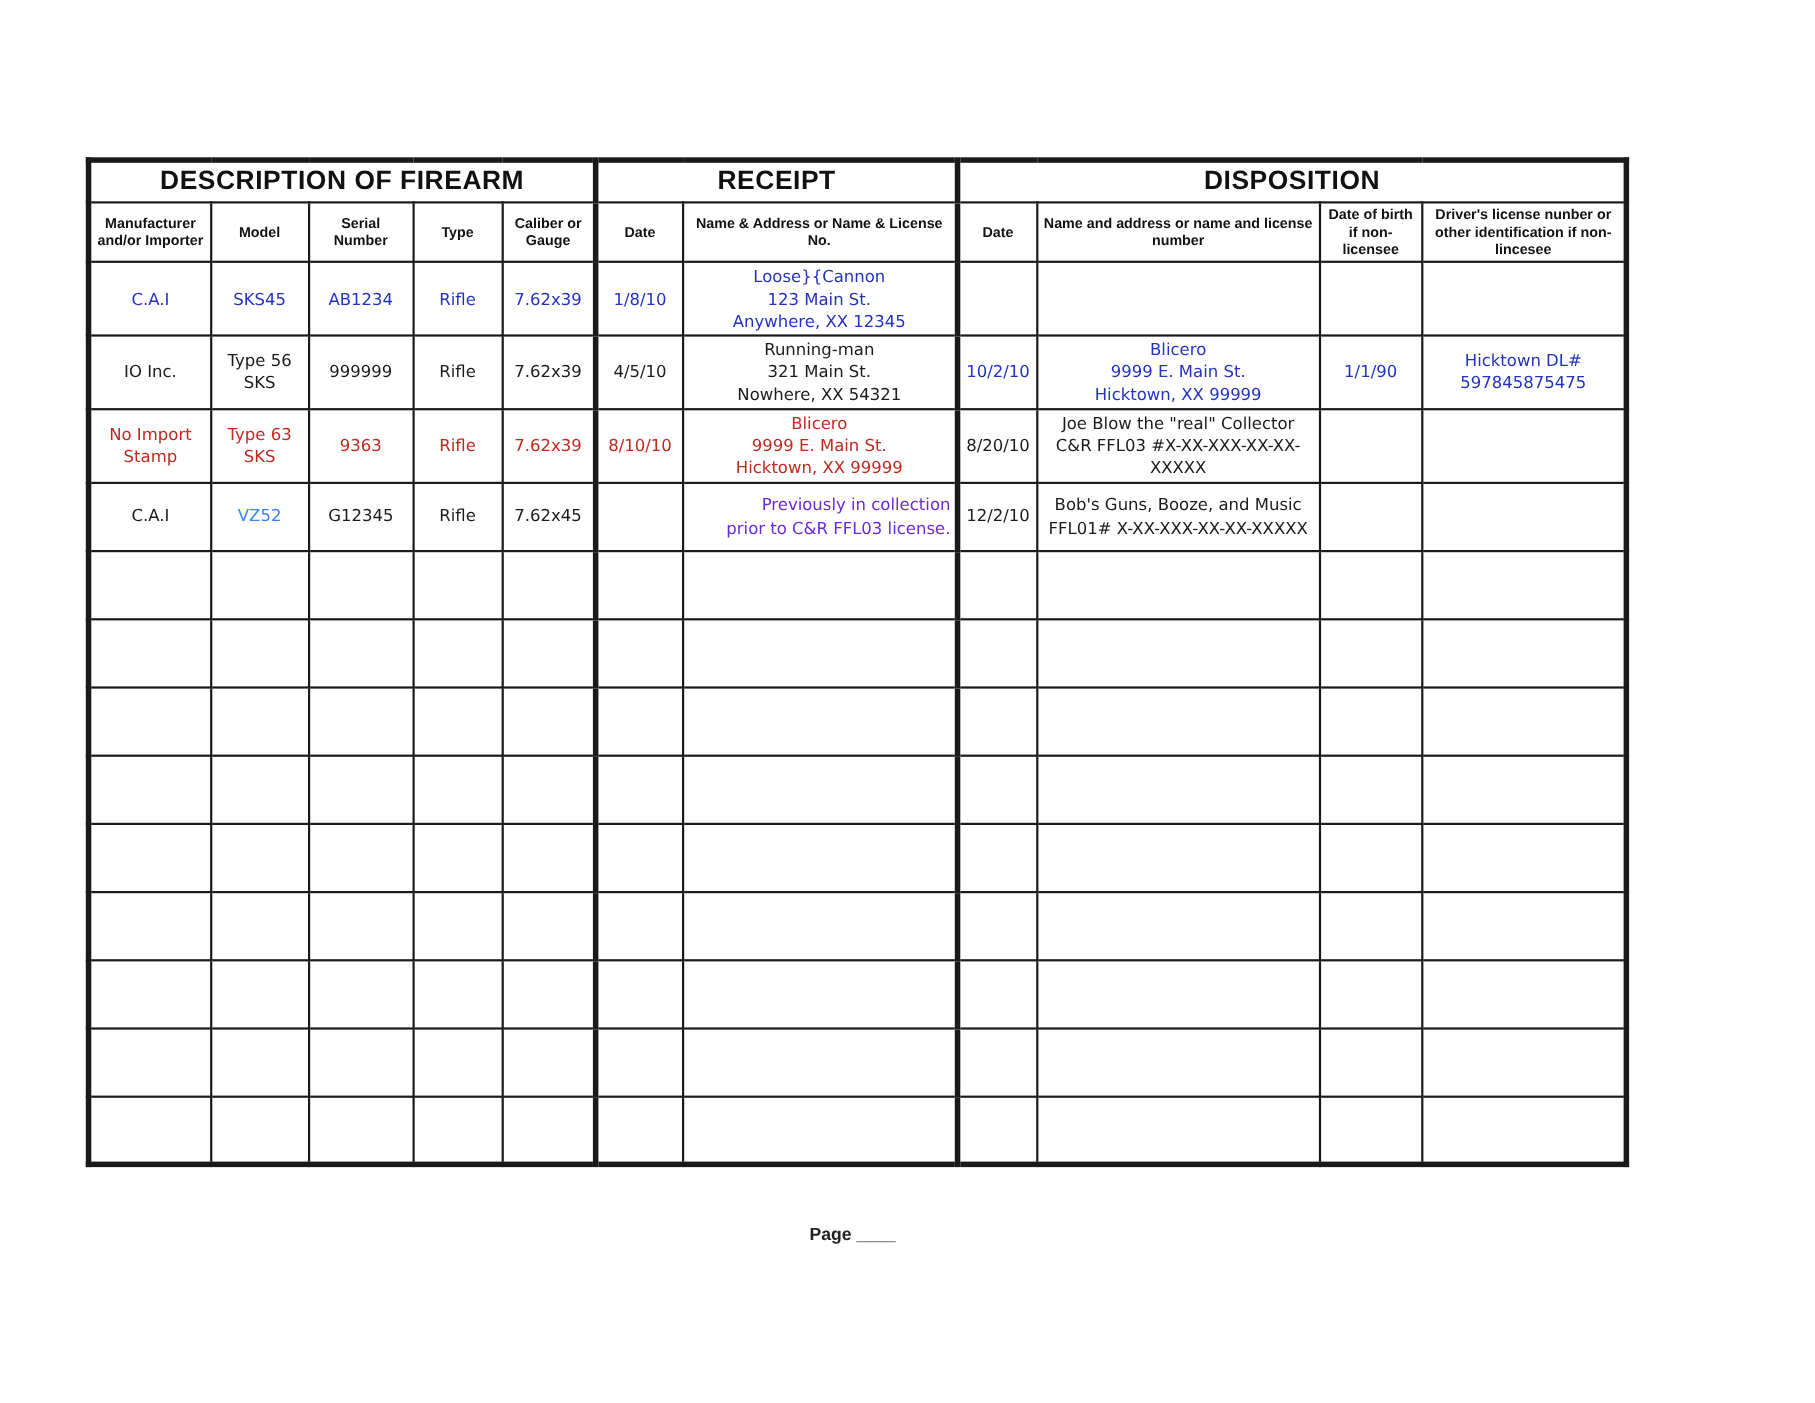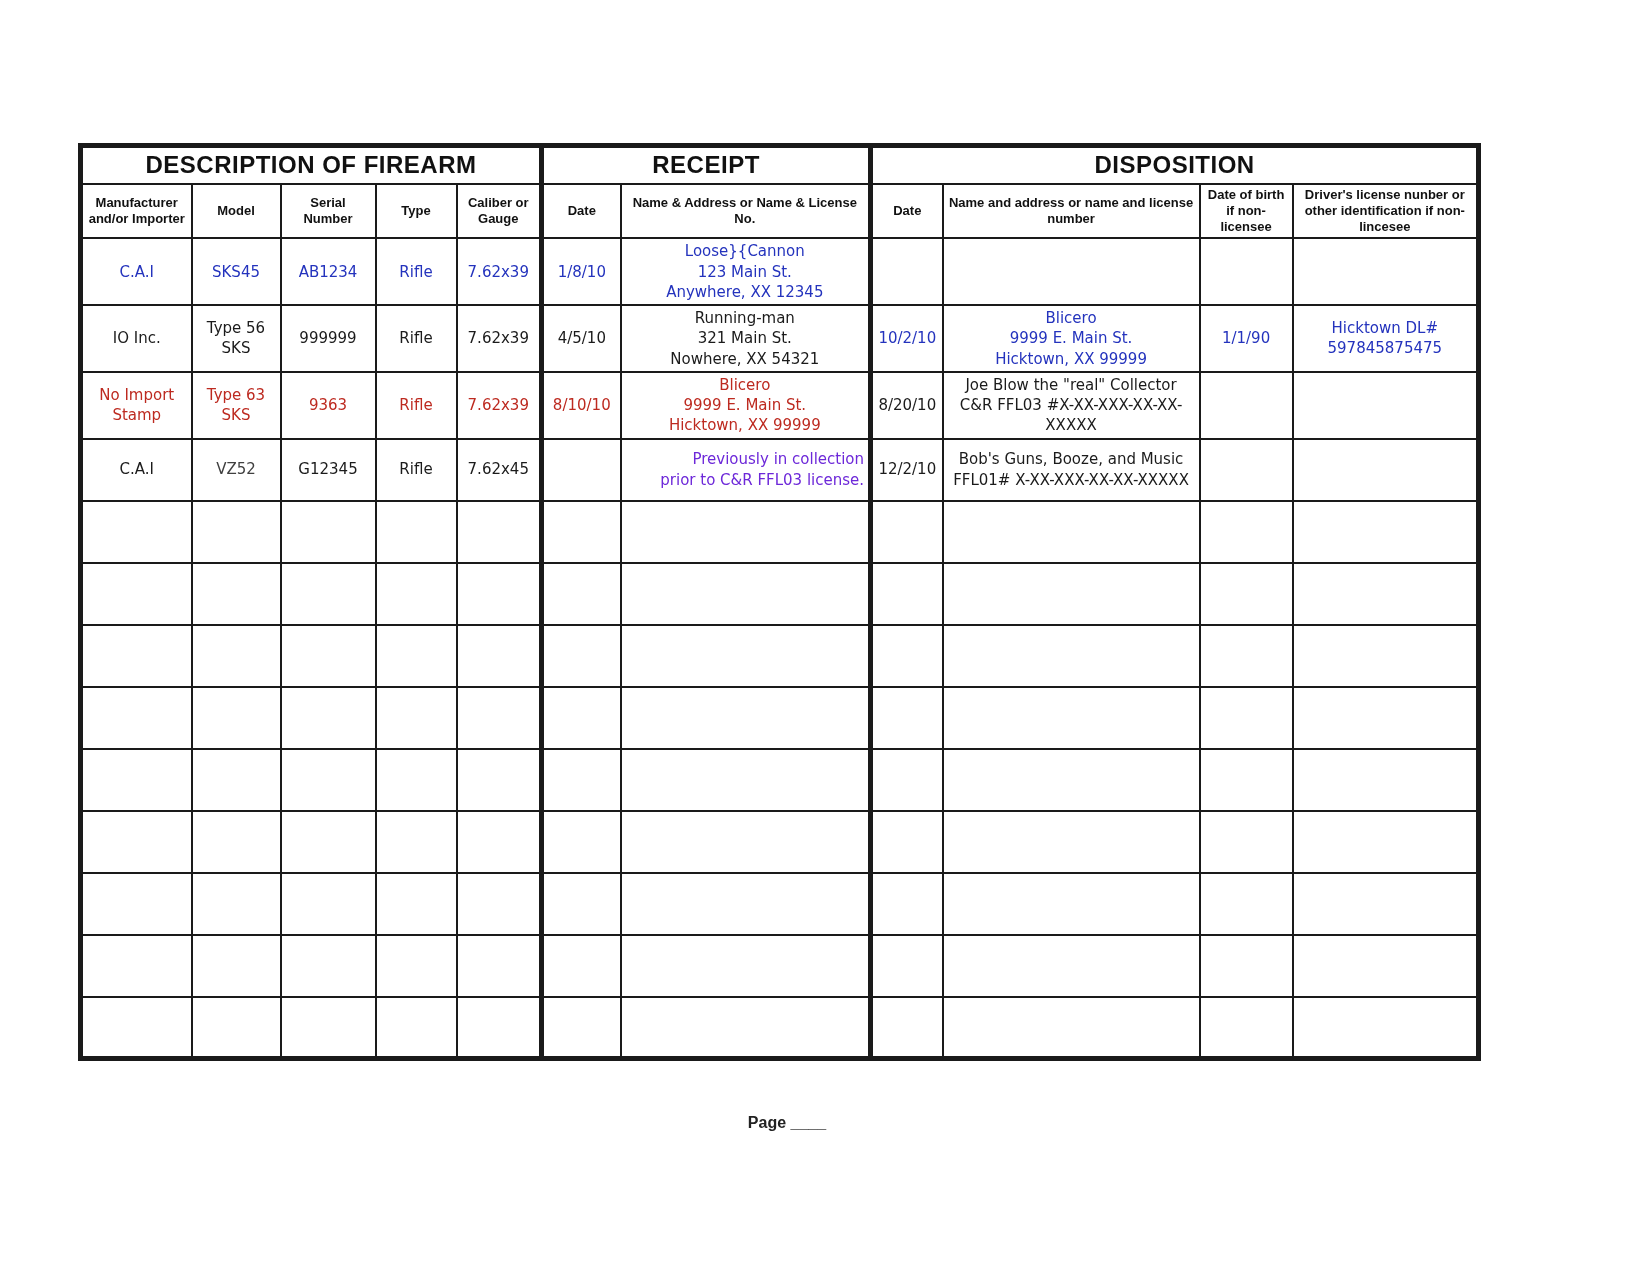--- a/index.html
+++ b/index.html
@@ -27,21 +27,21 @@
     height: 54px; font-size: 13px; font-weight: 700; line-height: 1.25;
     font-family: "Liberation Sans", sans-serif;
   }
   tbody td {
     height: 62px; font-size: 15px; line-height: 1.35;
     white-space: pre-line;
     font-family: "DejaVu Sans", sans-serif;
   }
 
   .footer {
-    position: absolute; top: 1114px; left: 88px; width: 1398px;
+    position: absolute; top: 1114px; left: 76px; width: 1398px;
     text-align: center; font-size: 16px; font-weight: 700; color: #222222;
     font-family: "Liberation Sans", sans-serif;
   }
 </style>
 </head>
 <body>
 
 <div class="page">
 
   <table class="book">
@@ -127,21 +127,21 @@
 Hicktown, XX 99999</td>
           <td style="color: rgb(27, 27, 27);">8/20/10</td>
           <td style="color: rgb(27, 27, 27);">Joe Blow the "real" Collector
 C&amp;R FFL03 #X-XX-XXX-XX-XX-
 XXXXX</td>
           <td></td>
           <td></td>
         </tr>
         <tr>
           <td style="color: rgb(27, 27, 27);">C.A.I</td>
-          <td style="color: #404040;">VZ52</td>
+          <td style="color: #3b82f6;">VZ52</td>
           <td style="color: rgb(27, 27, 27);">G12345</td>
           <td style="color: rgb(27, 27, 27);">Rifle</td>
           <td class="thick-right" style="color: rgb(27, 27, 27);">7.62x45</td>
           <td></td>
           <td class="thick-right" style="color: #6d28d9; text-align: right;">Previously in collection
 prior to C&amp;R FFL03 license.</td>
           <td style="color: rgb(27, 27, 27);">12/2/10</td>
           <td style="color: rgb(27, 27, 27);">Bob's Guns, Booze, and Music
 FFL01# X-XX-XXX-XX-XX-XXXXX</td>
           <td></td>

